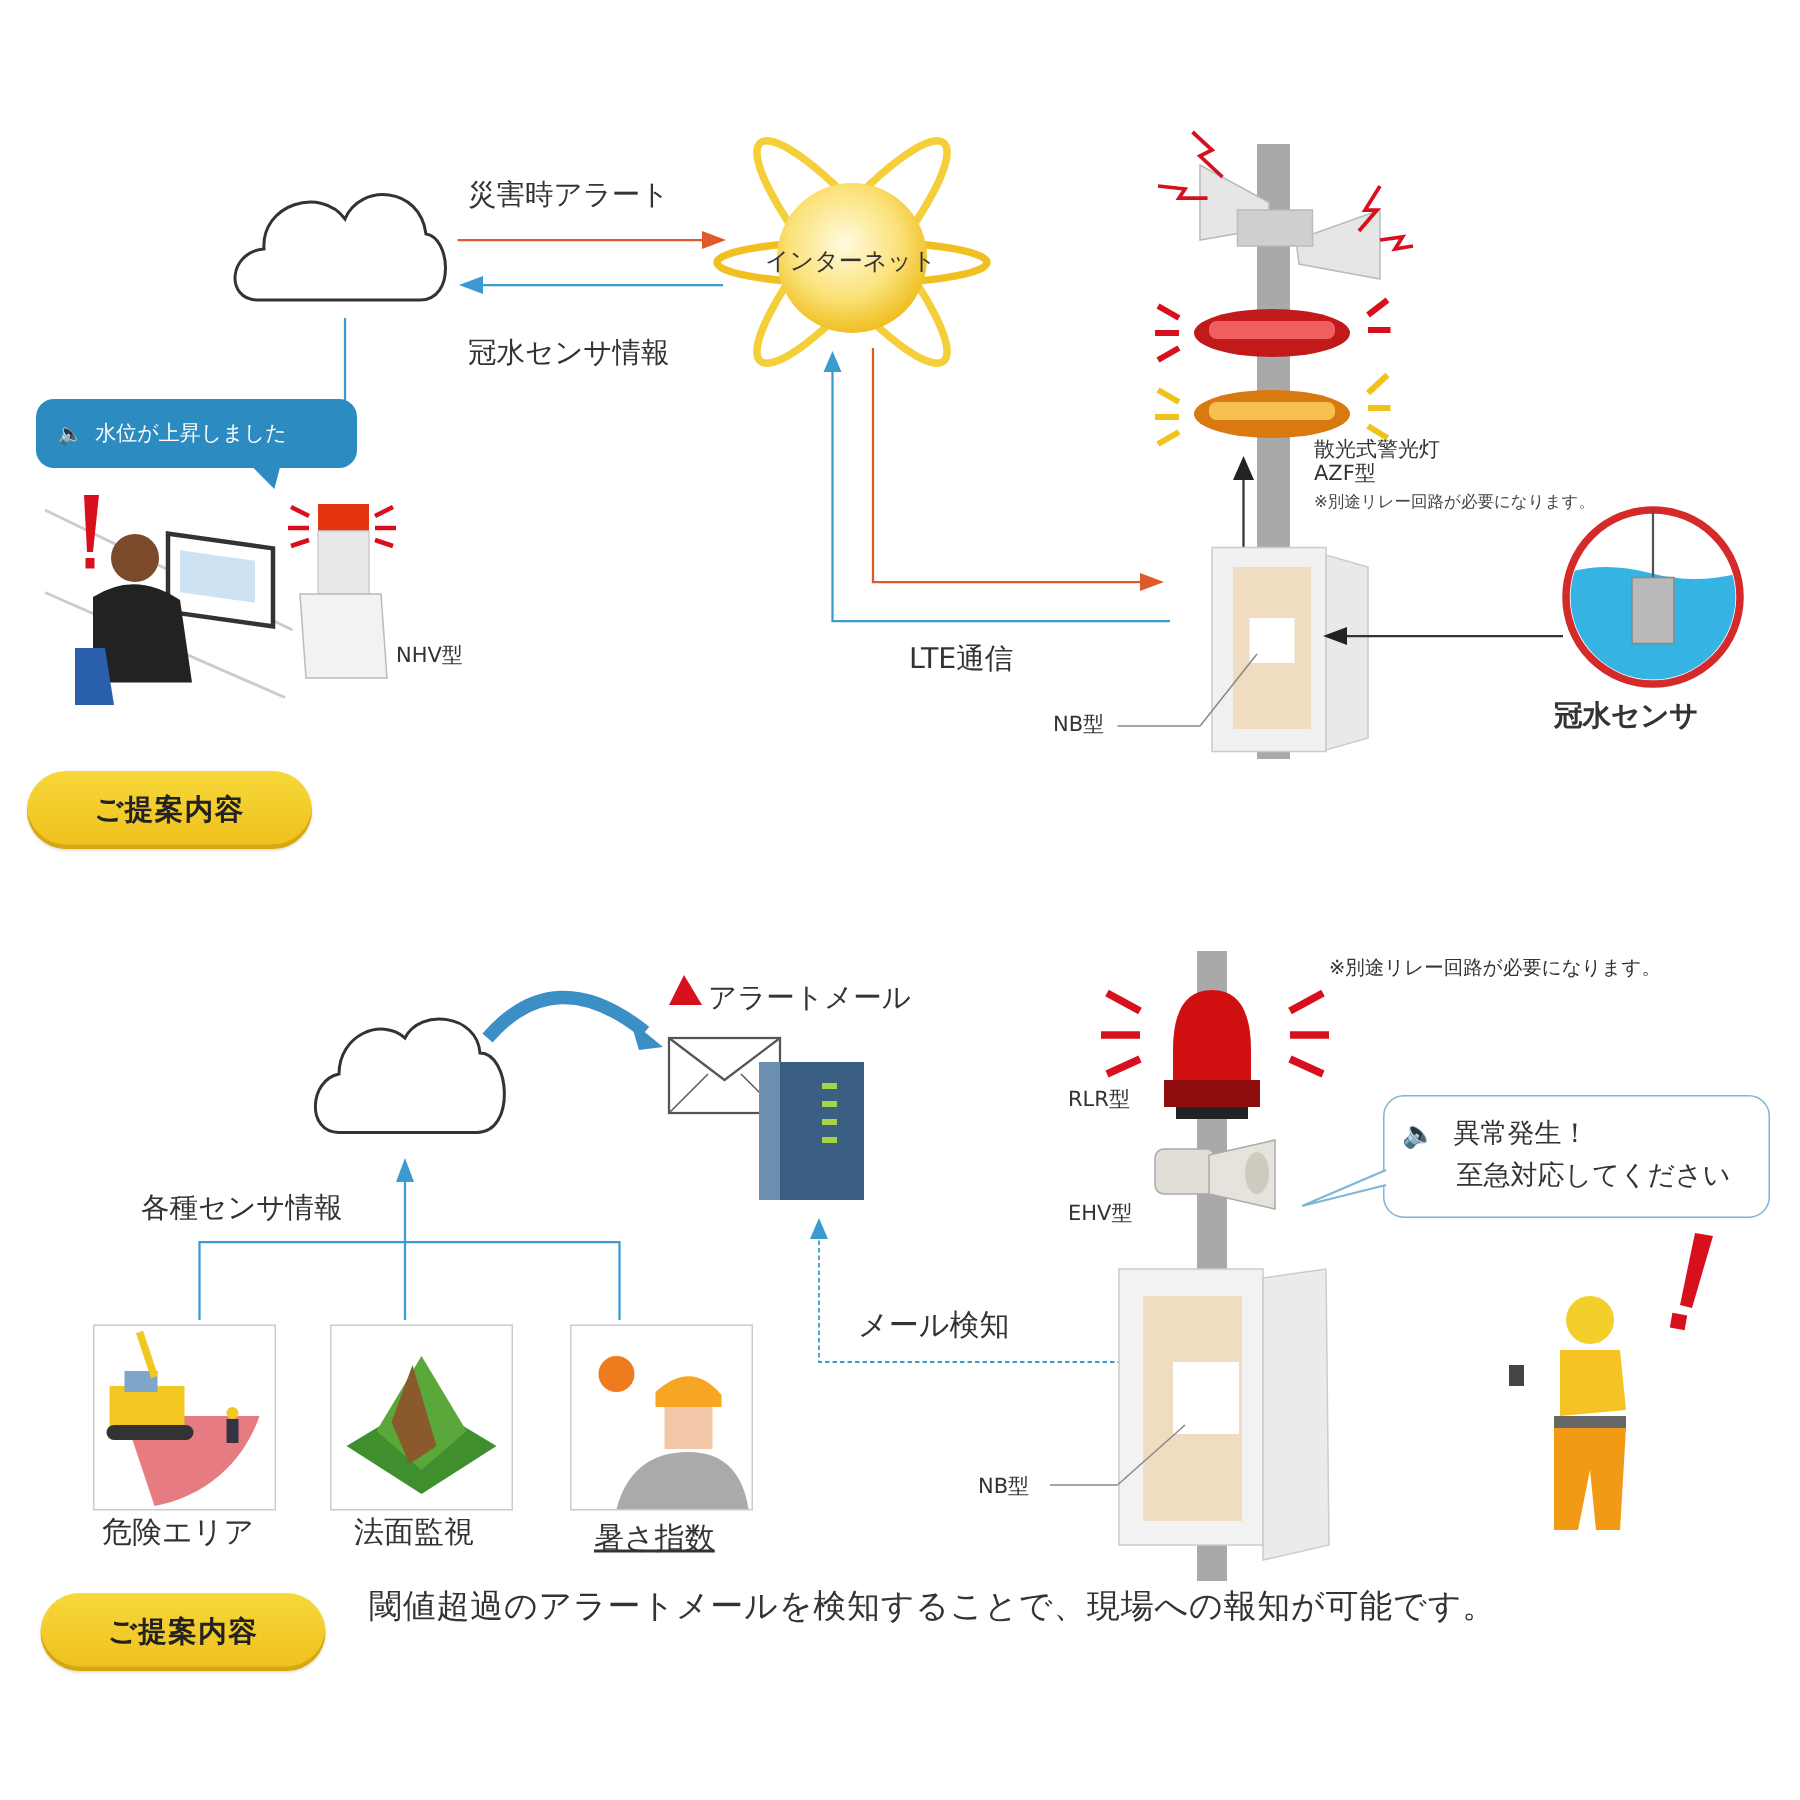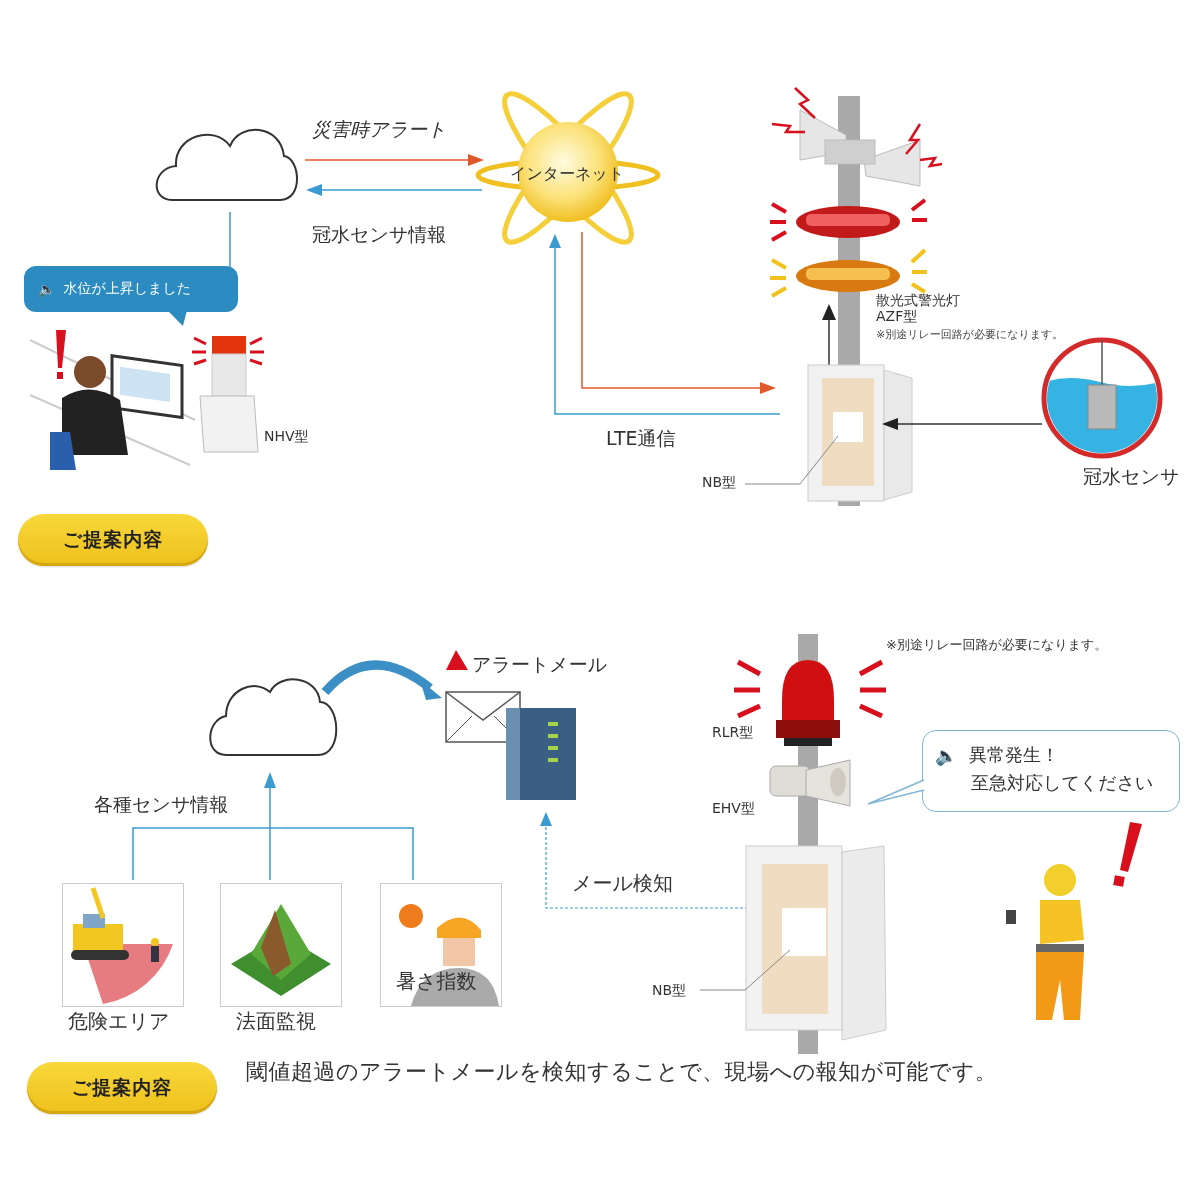--- a/index.html
+++ b/index.html
@@ -135,38 +135,38 @@
     <g stroke="#d8101e" stroke-width="3">
       <line x1="194" y1="338" x2="206" y2="344"></line>
         <line x1="192" y1="352" x2="206" y2="352"></line>
         <line x1="194" y1="364" x2="206" y2="360"></line>
       <line x1="262" y1="338" x2="250" y2="344"></line>
         <line x1="264" y1="352" x2="250" y2="352"></line>
         <line x1="262" y1="364" x2="250" y2="360"></line>
     </g>
   </svg>
 
-  <div class="lbl lbl-md" style="left:312px;top:117px;font-style:italic;">災害時アラート</div>
+  <div class="lbl lbl-md" style="left:312px;top:117px;">災害時アラート</div>
   <div class="lbl lbl-md" style="left:312px;top:222px;">冠水センサ情報</div>
   <div class="lbl lbl-sm" style="left:510px;top:164px;font-size:16px;">インターネット</div>
 
   <div class="bubble-blue" style="left:24px;top:266px;width:186px;height:46px;">
     <span style="margin-right:8px;">🔈</span>
     <span>水位が上昇しました</span>
   </div>
   <div class="abs" style="left:170px;top:310px;width:0;height:0;border-left:10px solid transparent;border-right:10px solid transparent;border-top:16px solid #2c8bc0;transform:skewX(20deg);"></div>
 
   <div class="lbl lbl-sm" style="left:264px;top:428px;">NHV型</div>
   <div class="lbl lbl-md" style="left:606px;top:426px;">LTE通信</div>
   <div class="lbl lbl-sm" style="left:702px;top:474px;">NB型</div>
 
   <div class="lbl lbl-sm" style="left:876px;top:292px;line-height:16px;">散光式警光灯</div>
   <div class="lbl lbl-sm" style="left:876px;top:308px;line-height:16px;">AZF型</div>
   <div class="lbl lbl-xs" style="left:876px;top:327px;">※別途リレー回路が必要になります。</div>
-  <div class="lbl lbl-md" style="left:1083px;top:464px;">冠水センサ</div>
+  <div class="lbl lbl-md" style="left:1036px;top:464px;font-weight:bold;">冠水センサ</div>
 
   <div class="badge" style="left:18px;top:514px;">ご提案内容</div>
   <div class="desc" style="left:240px;top:505px;">
   </div>
 </div>
 
 <div>
   <svg width="1200" height="1200">
     <path d="M226,755 C204,755 206,720 226,716 C226,690 254,678 270,692 C280,672 318,676 320,702 C340,702 344,755 318,755 Z" fill="#fff" stroke="#333" stroke-width="2"></path>
 
@@ -282,19 +282,19 @@
   <div class="card-lbl" style="left:236px;top:1008px;text-align:right;">法面監視</div>
 
   <div class="card" style="left:380px;top:883px;">
     <svg width="120" height="122">
       <circle cx="30" cy="32" r="12" fill="#ef7c1c"></circle>
       <path d="M56,44 Q80,22 100,46 L100,54 L56,54 Z" fill="#f6a623"></path>
       <rect x="62" y="54" width="32" height="28" fill="#f1c7a8"></rect>
       <path d="M30,122 Q40,84 78,84 Q112,84 118,122 Z" fill="#aaa"></path>
     </svg>
   </div>
-  <div class="card-lbl" style="left:396px;top:968px;">暑さ指数</div>
+  <div class="card-lbl" style="left:396px;top:1012px;text-decoration:underline;">暑さ指数</div>
 
   <div class="badge" style="left:27px;top:1062px;">ご提案内容</div>
   <div class="desc" style="left:246px;top:1055px;">
     <div>閾値超過のアラートメールを検知することで、現場への報知が可能です。</div>
   </div>
 </div>
 
 </body></html>

